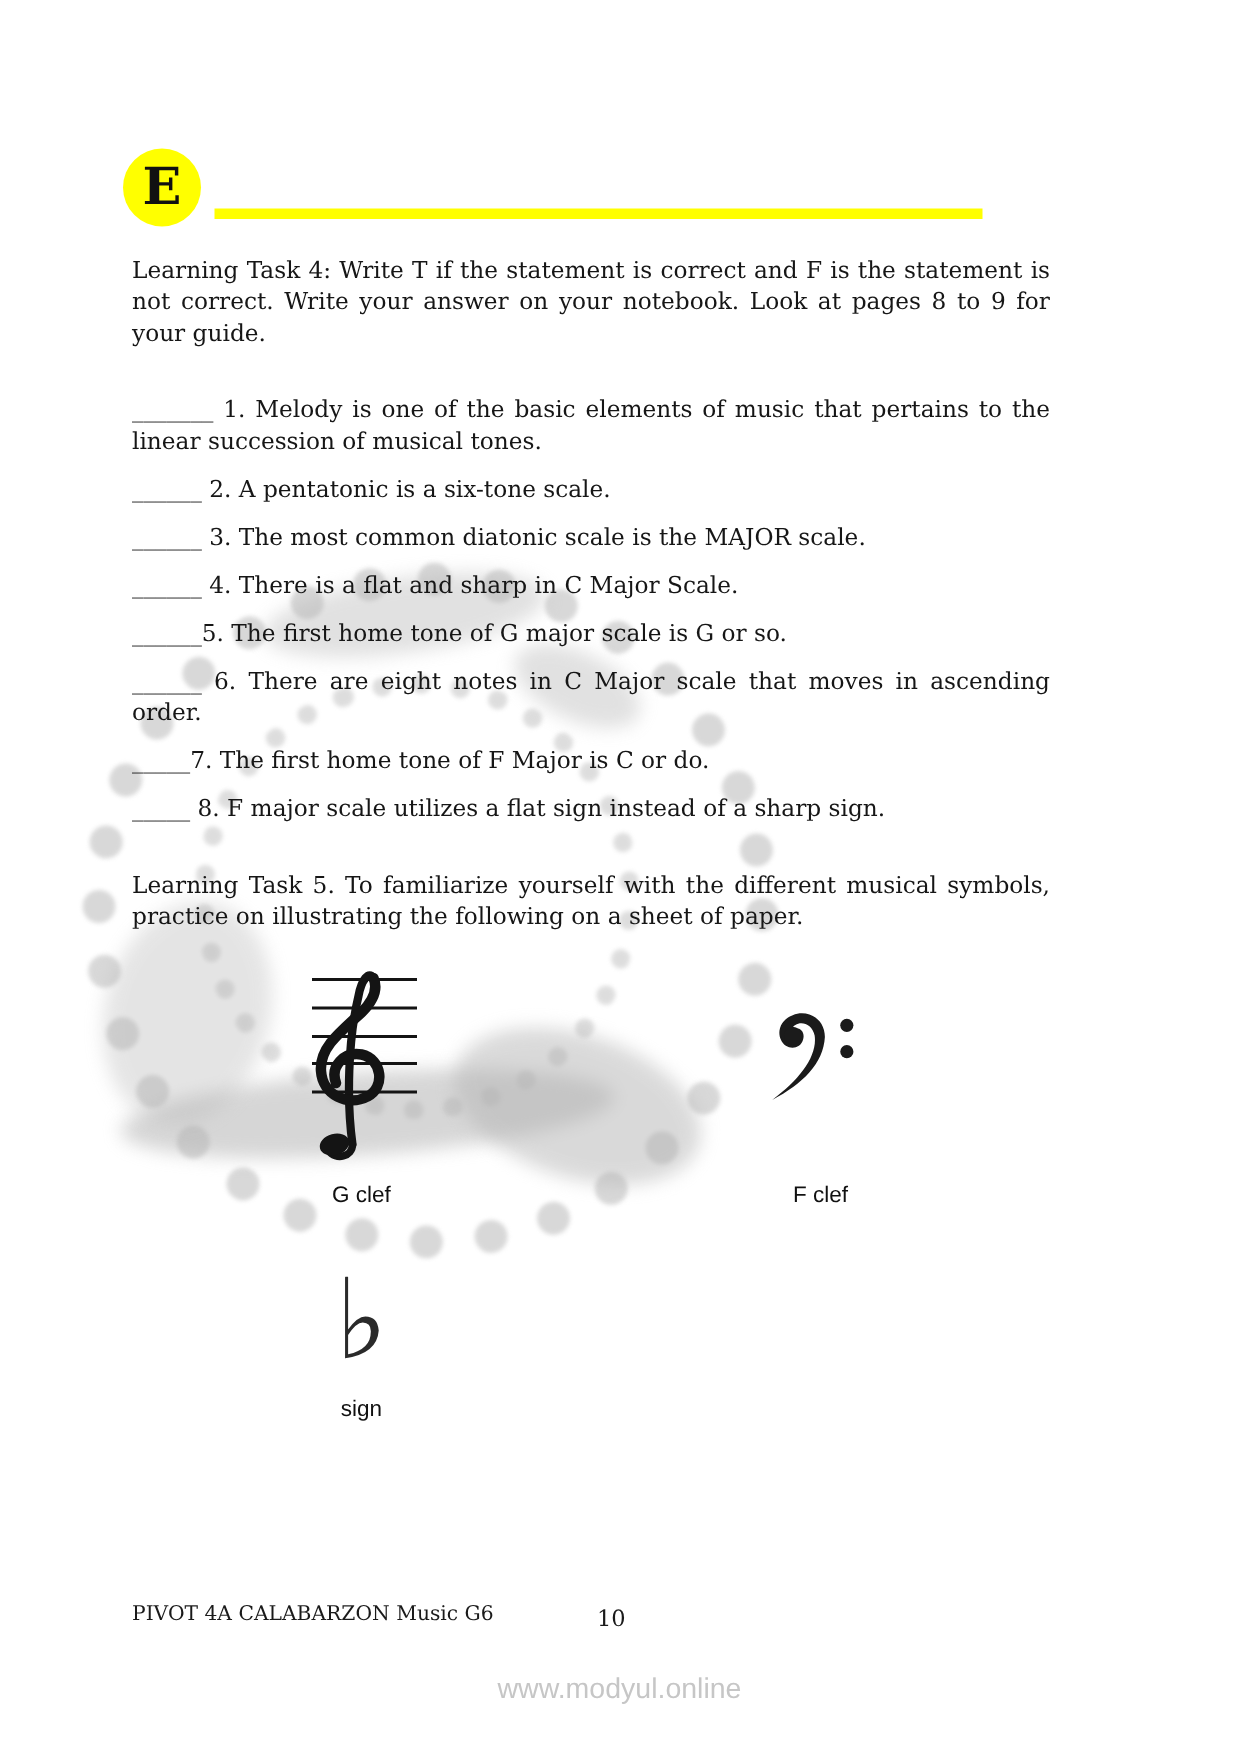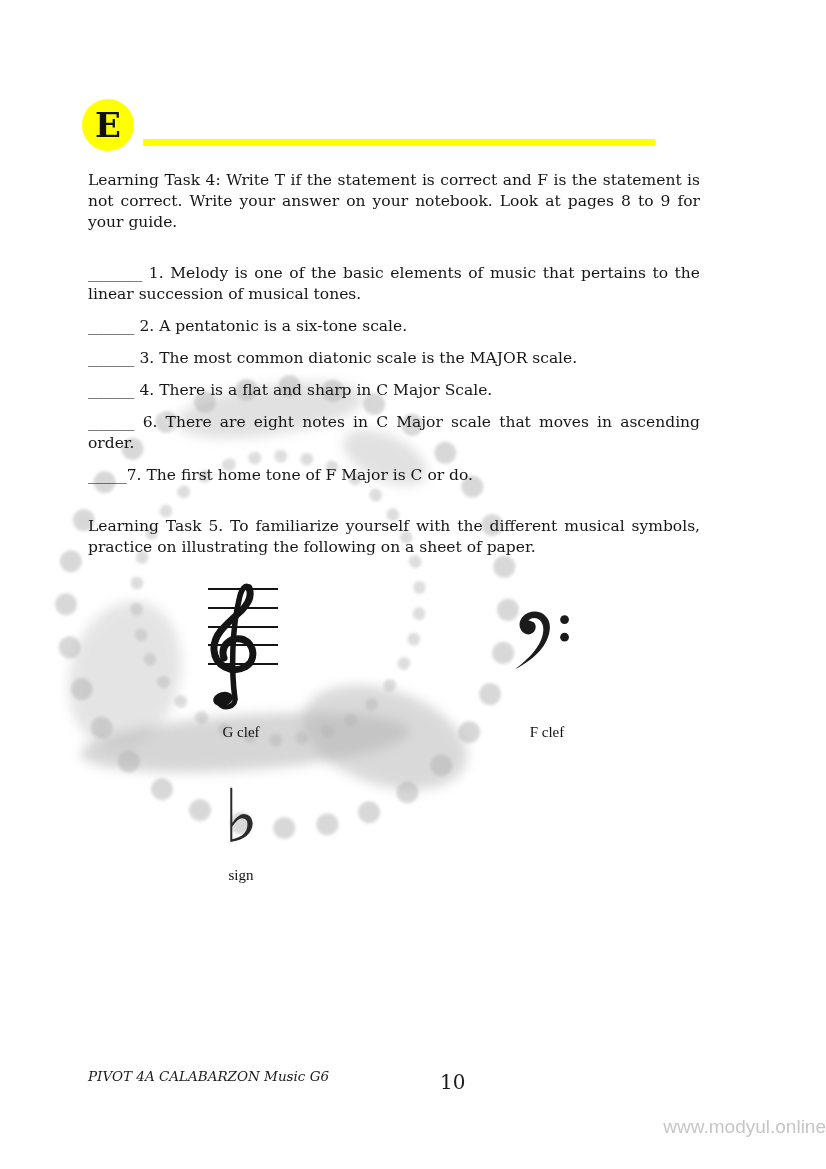--- a/index.html
+++ b/index.html
@@ -66,41 +66,41 @@
   
   .symbols { margin-top: 14px; width: 612px; }
   .sym-row { display: flex; }
   .sym-row.second { margin-top: 38px; }
   .sym-cell { width: 306px; display: flex; flex-direction: column; align-items: center; }
   .sym-box { display: flex; align-items: center; justify-content: center; }
   .sym-box.tall { height: 140px; }
   .sym-box.short { height: 70px; }
   .sym-label {
     margin-top: 10px;
-    font-family: Liberation Serif, serif;
+    font-family: Liberation Sans, sans-serif;
     font-size: 15px; color: #111;
   }
   .row2-label { margin-top: 14px; }
   .flat-glyph {
     font-family: "DejaVu Sans", sans-serif;
     font-size: 74px; line-height: 70px; color: #2a2a2a;
   }
 
   
   .footer-left {
     position: absolute; left: 88px; top: 1068px; z-index: 1;
-    font-style: italic; font-size: 13.5px; color: #1a1a1a;
+    font-size: 13.5px; color: #1a1a1a;
   }
   .page-number {
     position: absolute; left: 398px; top: 1070px; z-index: 1;
-    font-size: 20px; color: #1a1a1a; margin-left: 42px;
+    font-size: 15px; color: #1a1a1a;
   }
   .site-watermark {
     position: absolute; left: 0; top: 1116px; width: 100%; z-index: 1;
-    text-align: right;
+    text-align: center;
     font-family: "Liberation Sans", sans-serif;
     font-size: 19px; color: #c6c6c6;
   }
 </style>
 </head>
 <body>
 
 <div class="page">
 
   <div class="wm-layer">
@@ -120,22 +120,24 @@
 
   <div class="content">
 
     <p class="para"><strong class="task-title">Learning Task 4:</strong> <span>Write T if the statement is correct and F is the statement is not correct. Write your answer on your notebook. Look at pages 8 to 9 for your guide.</span></p>
 
     <div class="items">
       <p class="item">_______ 1. Melody is one of the basic elements of music that pertains to the linear succession of musical tones.</p>
       <p class="item">______ 2. A pentatonic is a six-tone scale.</p>
       <p class="item">______ 3. The most common diatonic scale is the MAJOR scale.</p>
       <p class="item">______ 4. There is a flat and sharp in C Major Scale.</p>
+      <p class="item">______5. The first home tone of G major scale is G or so.</p>
       <p class="item">______ 6. There are eight notes in C Major scale that moves in ascending order.</p>
       <p class="item">_____7. The first home tone of F Major is C or do.</p>
+      <p class="item">_____ 8. F major scale utilizes a flat sign instead of a sharp sign.</p>
     </div>
 
     <p class="para task5"><strong class="task-title">Learning Task 5.</strong> <span>To familiarize yourself with the different musical symbols, practice on illustrating the following on a sheet of paper.</span></p>
 
     <div class="symbols">
       <div class="sym-row">
 
         <div class="sym-cell">
           <div class="sym-box tall">
             <svg width="110" height="140" viewBox="0 0 110 140">

